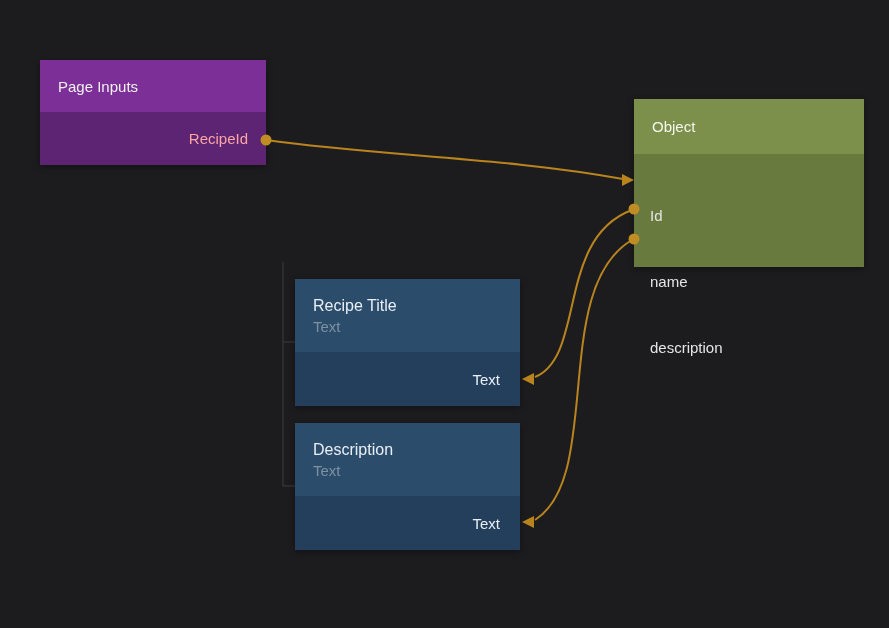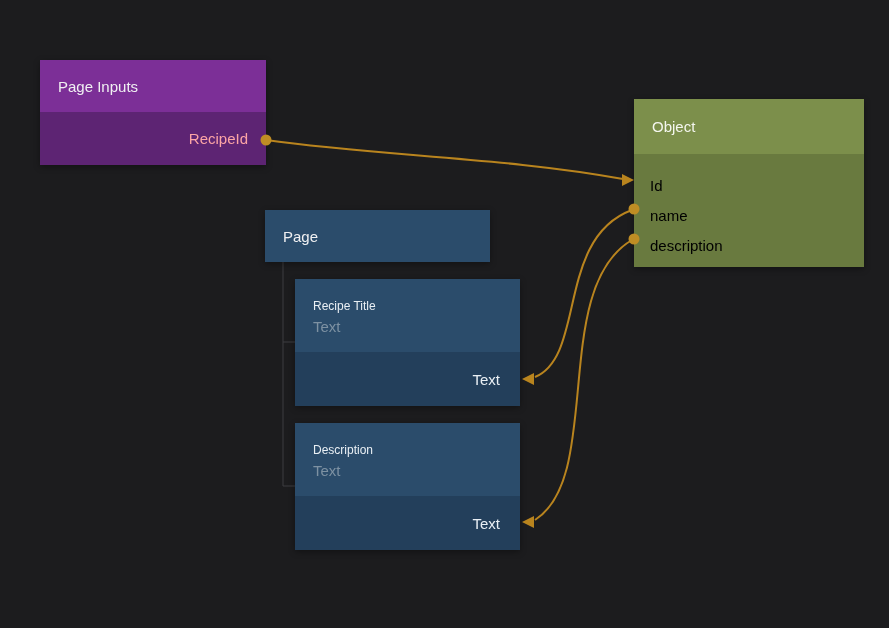--- a/index.html
+++ b/index.html
@@ -27,30 +27,30 @@
     color: #f0f0f2;
   }
 
   
   .purple-hdr  { background: #7c2f97; height: 52px; }
   .purple-body { background: #5d2473; height: 53px; justify-content: flex-end; color: #fca5a5; }
 
   
   .green-hdr  { background: #7c8f4b; height: 55px; color: #f4f6ee; }
   .green-body { background: #697a3f; height: 113px; padding: 10px 0 0 0; display: block; }
-  .green-row  { height: 30px; display: flex; align-items: flex-end; padding: 0 16px; font-size: 15px; color: #000000; }
+  .green-row  { height: 30px; display: flex; align-items: center; padding: 0 16px; font-size: 15px; color: #e5e5e5; margin-top: 36px; }
 
   
   .blue-hdr   { background: #2b4c6b; height: 52px; }
   .blue-main  {
     background: #2b4c6b; height: 73px;
     display: flex; flex-direction: column; justify-content: center;
     padding: 0 18px;
   }
-  .blue-main .title    { font-size: 12px; color: #e9eff4; line-height: 22px; }
+  .blue-main .title    { font-size: 16px; color: #e9eff4; line-height: 22px; }
   .blue-main .subtitle { font-size: 15px; color: #7d91a2; line-height: 20px; }
   .blue-port  {
     background: #233f5b; height: 54px;
     display: flex; align-items: center; justify-content: flex-end;
     padding: 0 20px; font-size: 15px; color: #e9eff4;
   }
 
   svg.wires {
     position: absolute;
     left: 0; top: 0;
@@ -92,25 +92,20 @@
       </div>
       <div class="green-row">
         <span>name</span>
       </div>
       <div class="green-row">
         <span>description</span>
       </div>
     </div>
   </div>
 
-  <div class="node" style="left:265px; top:210px; width:225px;">
-    <div class="sect blue-hdr">
-      <span>Page</span>
-    </div>
-  </div>
 
   <div class="node" style="left:295px; top:279px; width:225px;">
     <div class="blue-main">
       <span class="title">Recipe Title</span>
       <span class="subtitle">Text</span>
     </div>
     <div class="blue-port">
       <span>Text</span>
     </div>
   </div>

